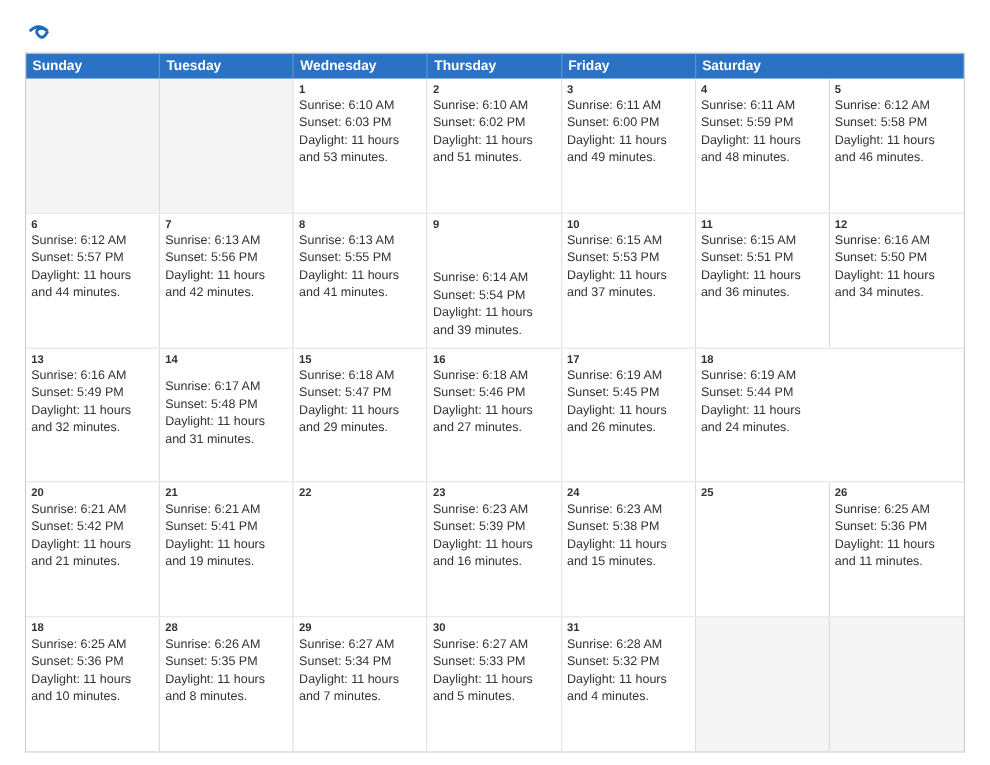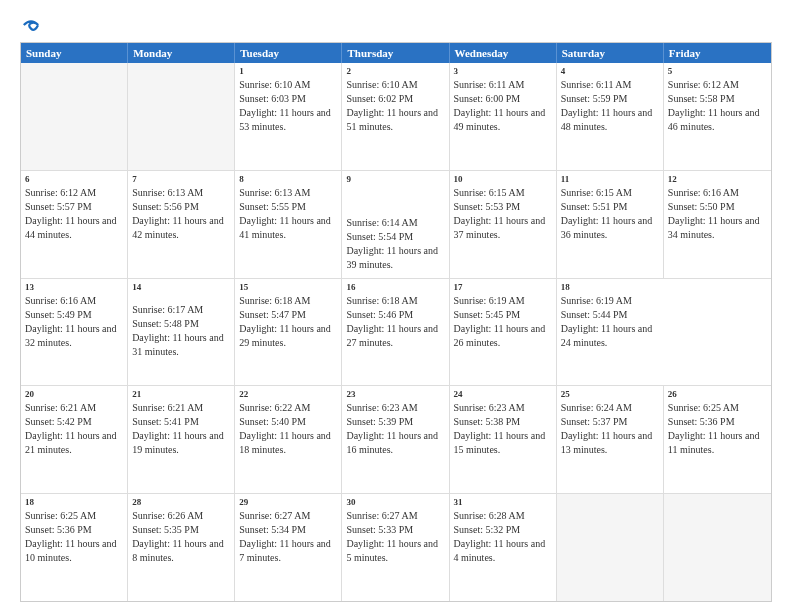--- a/index.html
+++ b/index.html
@@ -9,21 +9,20 @@
       width: 792px;
       height: 612px;
       overflow: hidden;
     }
     .page {
       width: 792px;
       height: 612px;
       padding: 16px 20px 10px 20px;
       display: flex;
       flex-direction: column;
-      font-family: Liberation Serif, serif;
     }
     .header {
       display: flex;
       justify-content: space-between;
       align-items: flex-start;
       margin-bottom: 8px;
     }
     .logo {
       display: flex;
       flex-direction: column;
@@ -143,26 +142,25 @@
     </div>
     <div class="title-block">
       <div class="month-title"></div>
       <div class="subtitle"></div>
     </div>
   </div>
 
   <div class="calendar">
     <div class="cal-header">
     <div class="cal-header-cell">Sunday</div>
-        <div class="cal-header-cell">Monday</div>
         <div class="cal-header-cell">Tuesday</div>
+        <div class="cal-header-cell">Wednesday</div>
         <div class="cal-header-cell">Thursday</div>
-        <div class="cal-header-cell">Wednesday</div>
+        <div class="cal-header-cell">Friday</div>
         <div class="cal-header-cell">Saturday</div>
-        <div class="cal-header-cell">Friday</div>
       </div>
     <div class="cal-body">
     <div class="cal-row">
           <div class="cal-cell empty"></div>
           <div class="cal-cell empty"></div>
           <div class="cal-cell">
             <span class="day-number">1</span>
             <div class="cell-info" style="white-space: pre-line;">Sunrise: 6:10 AM
 Sunset: 6:03 PM
 Daylight: 11 hours and 53 minutes.</div>
@@ -282,41 +280,35 @@
 Daylight: 11 hours and 21 minutes.</div>
           </div>
           <div class="cal-cell">
             <span class="day-number">21</span>
             <div class="cell-info" style="white-space: pre-line;">Sunrise: 6:21 AM
 Sunset: 5:41 PM
 Daylight: 11 hours and 19 minutes.</div>
           </div>
           <div class="cal-cell">
             <span class="day-number">22</span>
-            <div class="cell-info" style="white-space: pre-line;">Sunrise: 6:22 AM
-Sunset: 5:40 PM
-Daylight: 11 hours and 18 minutes.</div>
           </div>
           <div class="cal-cell">
             <span class="day-number">23</span>
             <div class="cell-info" style="white-space: pre-line;">Sunrise: 6:23 AM
 Sunset: 5:39 PM
 Daylight: 11 hours and 16 minutes.</div>
           </div>
           <div class="cal-cell">
             <span class="day-number">24</span>
             <div class="cell-info" style="white-space: pre-line;">Sunrise: 6:23 AM
 Sunset: 5:38 PM
 Daylight: 11 hours and 15 minutes.</div>
           </div>
           <div class="cal-cell">
             <span class="day-number">25</span>
-            <div class="cell-info" style="white-space: pre-line;">Sunrise: 6:24 AM
-Sunset: 5:37 PM
-Daylight: 11 hours and 13 minutes.</div>
           </div>
           <div class="cal-cell">
             <span class="day-number">26</span>
             <div class="cell-info" style="white-space: pre-line;">Sunrise: 6:25 AM
 Sunset: 5:36 PM
 Daylight: 11 hours and 11 minutes.</div>
           </div>
         </div>
         <div class="cal-row">
           <div class="cal-cell">

